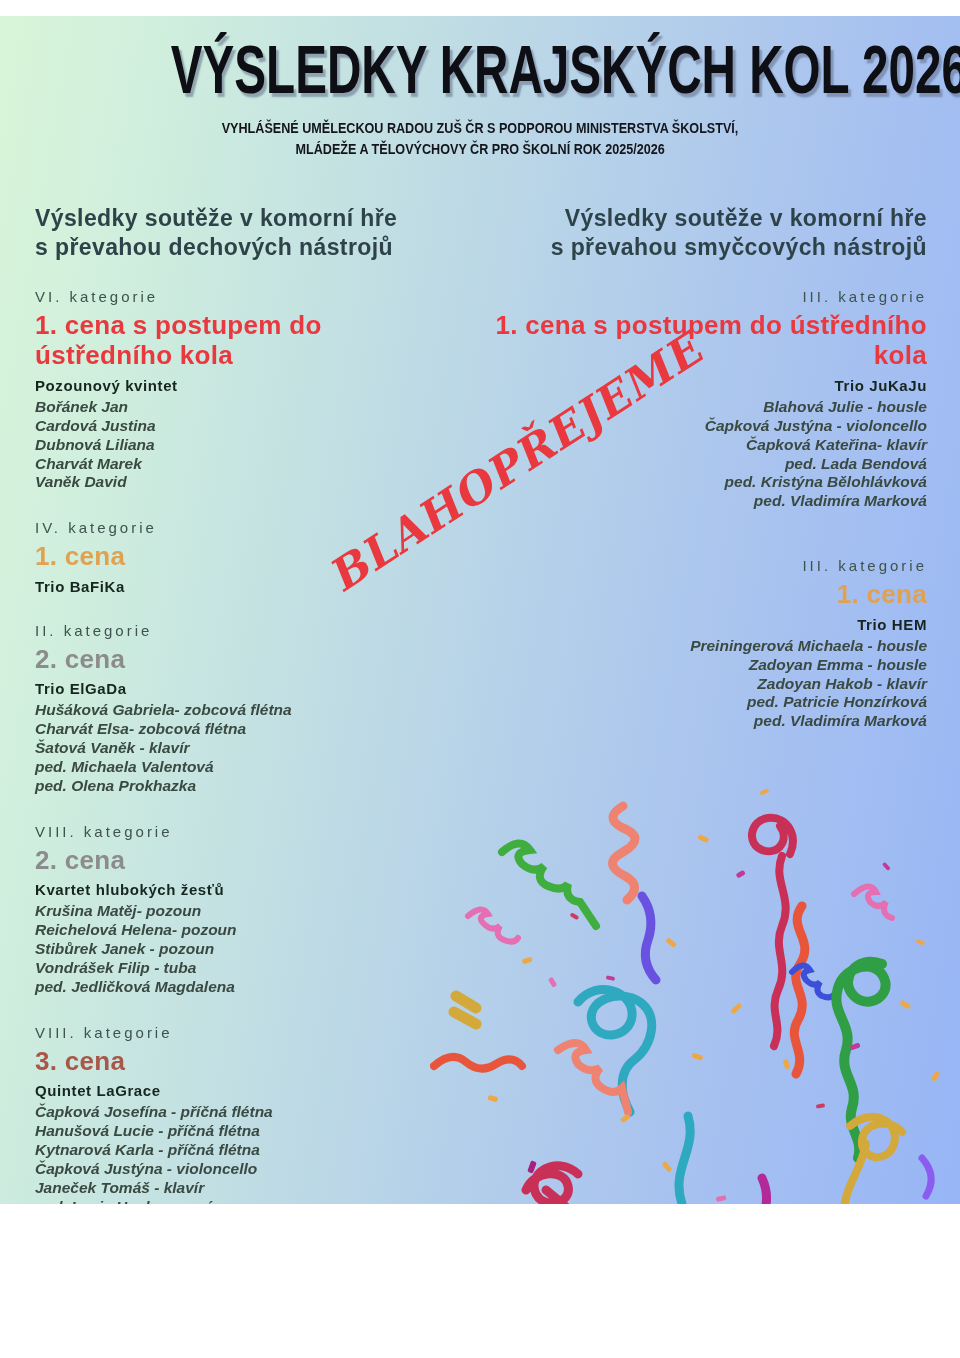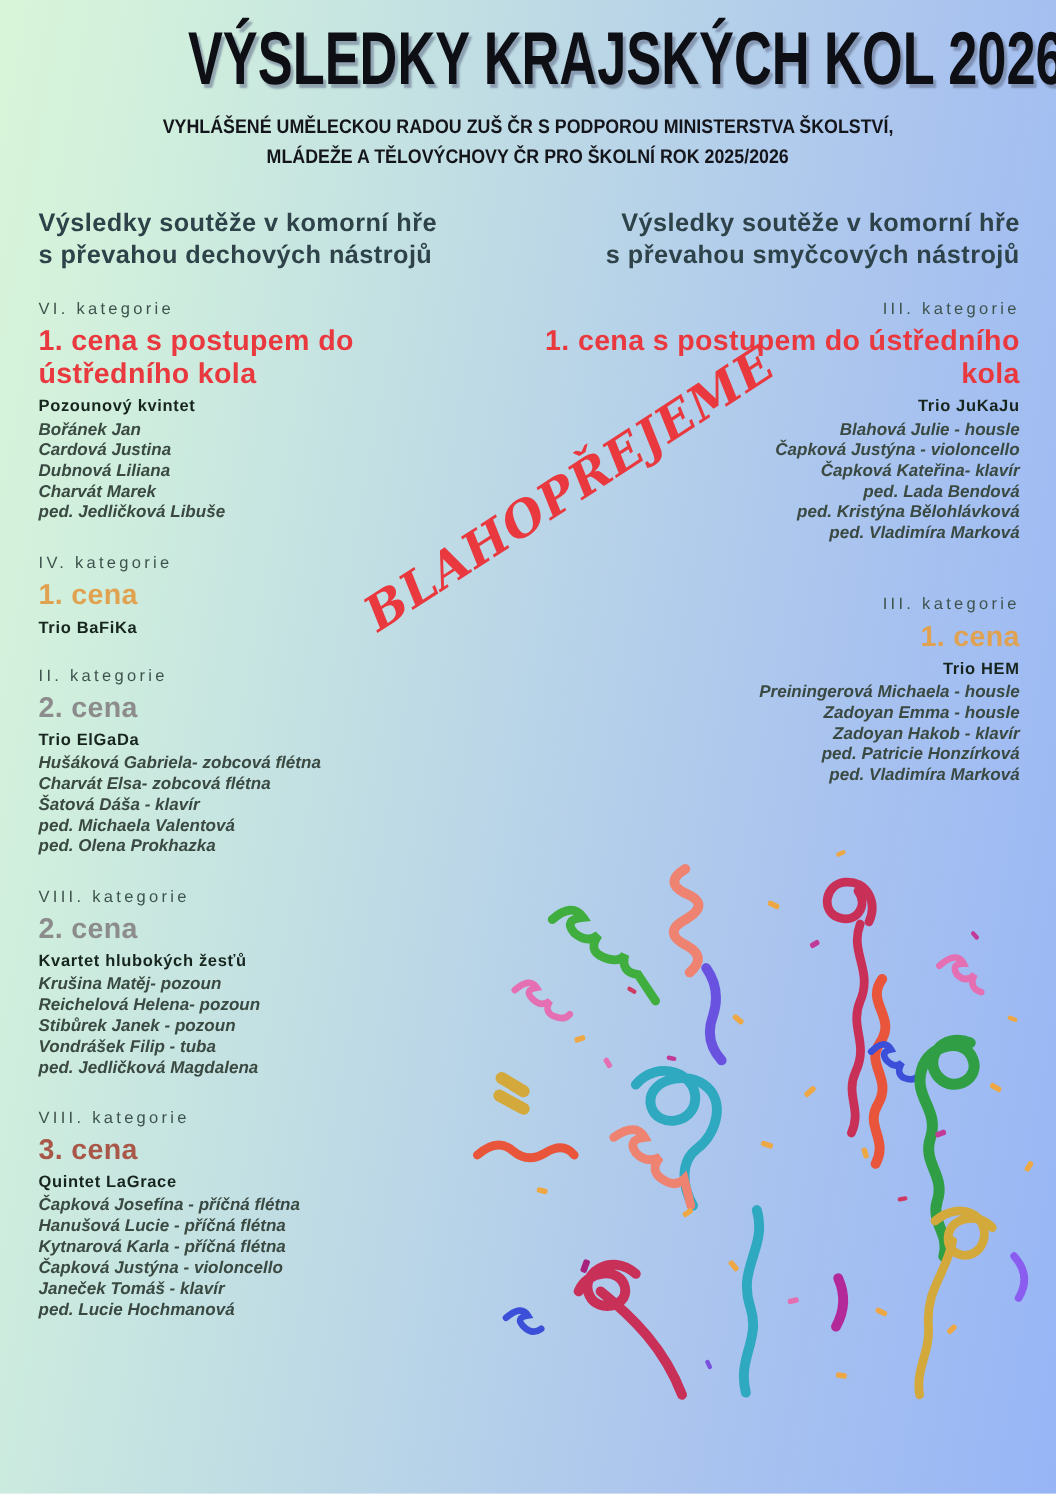--- a/index.html
+++ b/index.html
@@ -1,26 +1,27 @@
 <!DOCTYPE html>
 <html><head>
 <meta charset="utf-8">
 <style>
   html,body{margin:0;padding:0;}
   body{font-family:"Liberation Sans",sans-serif;}
   .page{
-    position:relative;width:960px;height:1358px;overflow:hidden;
+    position:relative;width:960px;height:1188px;overflow:hidden;
     background:linear-gradient(100deg,#d9f5d9 0%,#cfeedd 15%,#abc5ee 70%,#97b5f6 100%);
+    margin-top:16px;
   }
   
   .header{position:relative;padding-top:14px;text-align:center;z-index:3;}
   .title{margin:0;font-size:68px;font-weight:bold;color:#0e0f14;white-space:nowrap;}
   .title .condense{display:inline-block;transform:scaleX(.70);transform-origin:50% 50%;
     text-shadow:4px 4px 2px rgba(96,108,134,.55);letter-spacing:0px;}
-  .subtitle{margin:10px 0 0;font-size:18px;font-weight:bold;color:#14151b;line-height:1.5;}
+  .subtitle{margin:10px 0 0;font-size:14px;font-weight:bold;color:#14151b;line-height:1.5;}
   .subtitle .condense{display:inline-block;transform:scaleX(.9);white-space:nowrap;}
   
   .columns{position:absolute;left:35px;right:33px;top:188px;display:flex;justify-content:space-between;z-index:3;}
   .col-left{width:420px;text-align:left;}
   .col-right{width:432px;text-align:right;}
   .col-heading{margin:0;font-size:23px;font-weight:bold;color:#2e4349;line-height:1.24;letter-spacing:.4px;}
   .entry{margin-top:27px;}
   .col-right .entry + .entry{margin-top:46px;}
   .category{font-size:15px;color:#3e534e;letter-spacing:3px;}
   .prize{font-size:26px;font-weight:bold;line-height:1.17;margin-top:5px;letter-spacing:.3px;}
@@ -113,38 +114,38 @@
 
       <article class="entry">
         <div class="category">VI. kategorie</div>
         <div class="prize" style="color: rgb(233, 57, 63);">1. cena s postupem do ústředního kola</div>
         <div class="group">Pozounový kvintet</div>
         <div class="members">
           <div class="member">Bořánek Jan</div>
           <div class="member">Cardová Justina</div>
           <div class="member">Dubnová Liliana</div>
           <div class="member">Charvát Marek</div>
-          <div class="member">ped. Jedličková Libuše</div>
+          <div class="member">Vaněk David</div>
         </div>
       </article>
 
       <article class="entry">
         <div class="category">IV. kategorie</div>
         <div class="prize" style="color: rgb(224, 162, 80);">1. cena</div>
         <div class="group">Trio BaFiKa</div>
       </article>
 
       <article class="entry">
         <div class="category">II. kategorie</div>
         <div class="prize" style="color: rgb(140, 140, 140);">2. cena</div>
         <div class="group">Trio ElGaDa</div>
         <div class="members">
           <div class="member">Hušáková Gabriela- zobcová flétna</div>
           <div class="member">Charvát Elsa- zobcová flétna</div>
-          <div class="member">Šatová Dáša - klavír</div>
+          <div class="member">Šatová Vaněk - klavír</div>
           <div class="member">ped. Michaela Valentová</div>
           <div class="member">ped. Olena Prokhazka</div>
         </div>
       </article>
 
       <article class="entry">
         <div class="category">VIII. kategorie</div>
         <div class="prize" style="color: rgb(140, 140, 140);">2. cena</div>
         <div class="group">Kvartet hlubokých žesťů</div>
         <div class="members">

